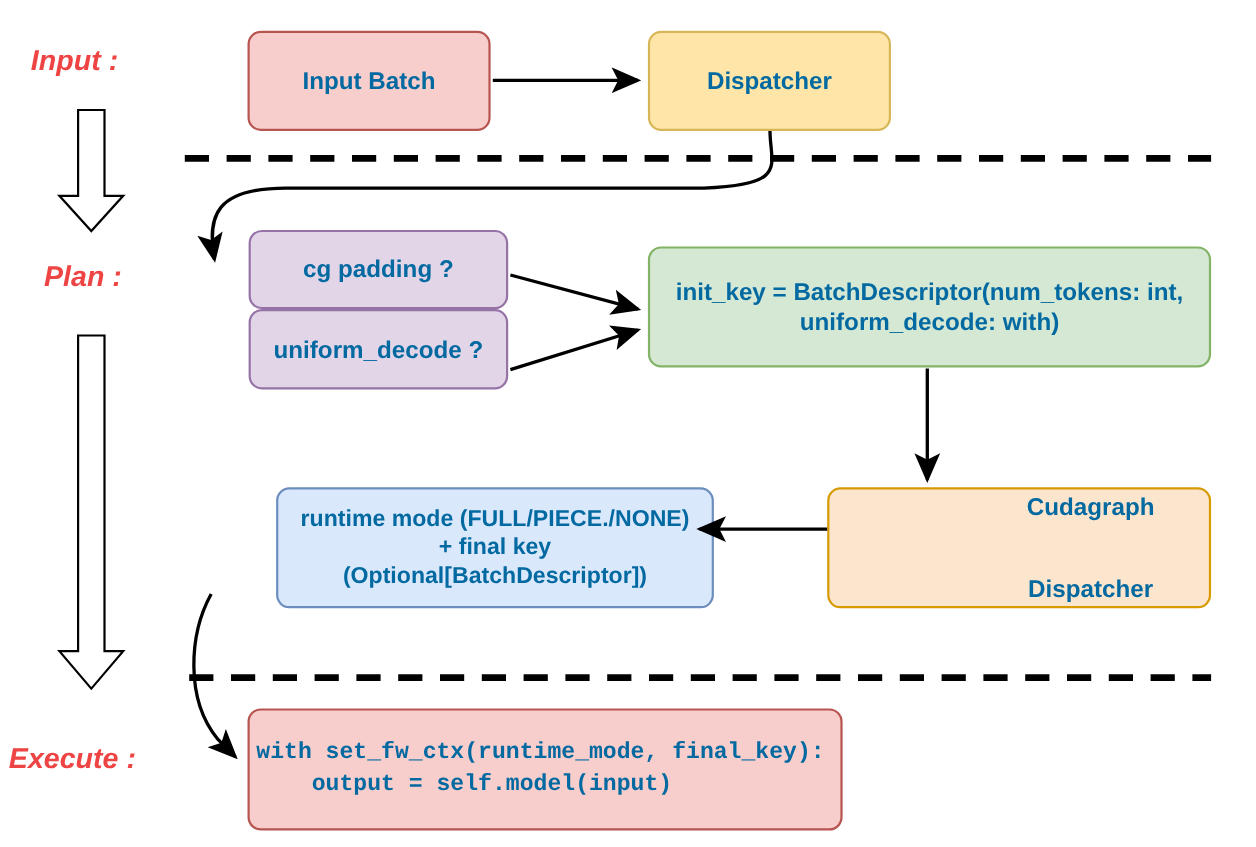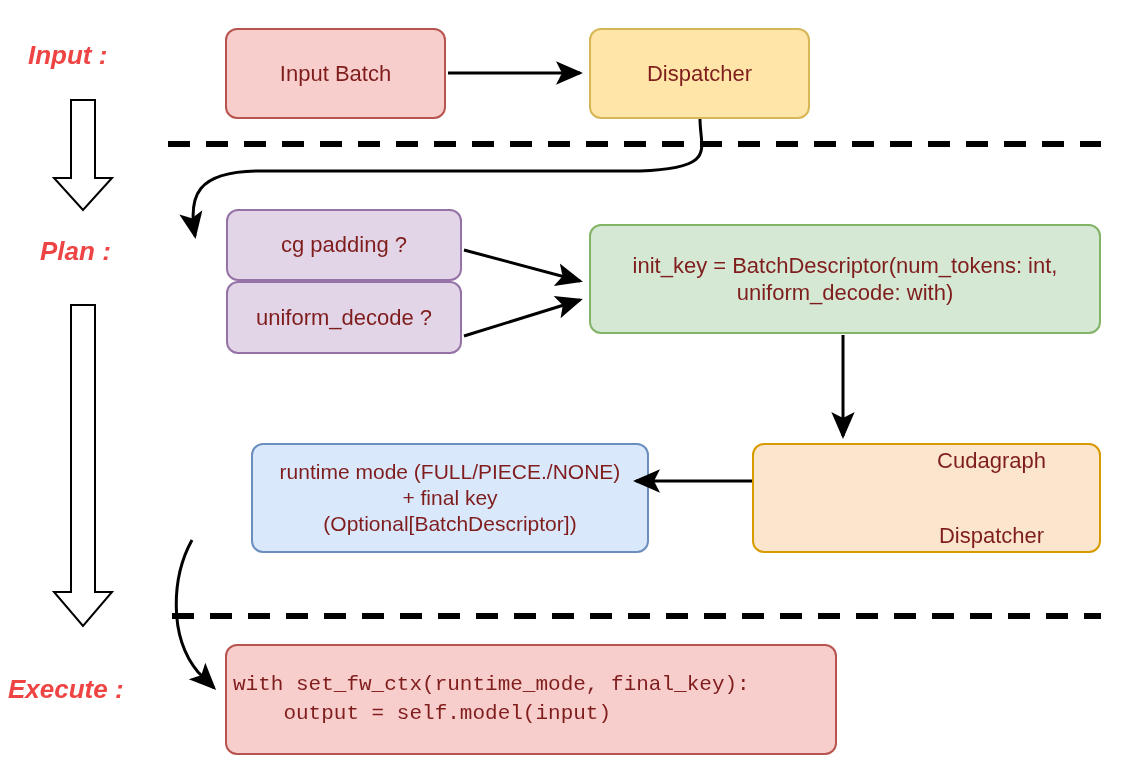--- a/index.html
+++ b/index.html
@@ -30,23 +30,24 @@
     box-sizing: border-box;
     border-radius: 12px;
     border-width: 2px;
     border-style: solid;
     display: flex;
     align-items: center;
     justify-content: center;
     text-align: center;
     font-family: "Liberation Sans", sans-serif;
     font-size: 22px;
-    color: #7f1d1d;
+    color: #0369a1;
     line-height: 1.25;
     padding: 2px 20px;
+    font-weight: bold;
   }
   .node.code {
     font-family: "Liberation Mono", monospace;
     font-size: 21px;
     justify-content: flex-start;
     align-items: center;
     text-align: left;
     white-space: pre;
     padding-left: 6px;
     line-height: 1.35;
@@ -97,21 +98,21 @@
     <span>Cudagraph</span>
     <span>Dispatcher</span>
   </div>
 
 
   <div class="node" style="left:227px; top:443px; width:398px; height:110px; background:#dae8fc; border-color:#6c8ebf; flex-direction:column; font-size:21px;margin-left:24px;">
     <span>runtime mode (FULL/PIECE./NONE)</span>
     <span>+ final key (Optional[BatchDescriptor])</span>
   </div>
 
-  <div class="node code" style="left:225px; top:644px; width:612px; height:111px; background:#f8cecc; border-color:#b85450; flex-direction:column; align-items:flex-start; justify-content:center;">
+  <div class="node code" style="left:225px; top:644px; width:541px; height:111px; background:#f8cecc; border-color:#b85450; flex-direction:column; align-items:flex-start; justify-content:center;">
     <span>with set_fw_ctx(runtime_mode, final_key):</span>
     <span>    output = self.model(input)</span>
   </div>
 
   <svg class="overlay" viewBox="0 0 1142 770">
     <defs>
       <marker id="arrowhead" markerWidth="9" markerHeight="9" refX="8" refY="4.5" orient="auto" markerUnits="strokeWidth">
         <path d="M0,0.6 L9,4.5 L0,8.4 L2,4.5 Z" fill="#000000"></path>
       </marker>
     </defs>

